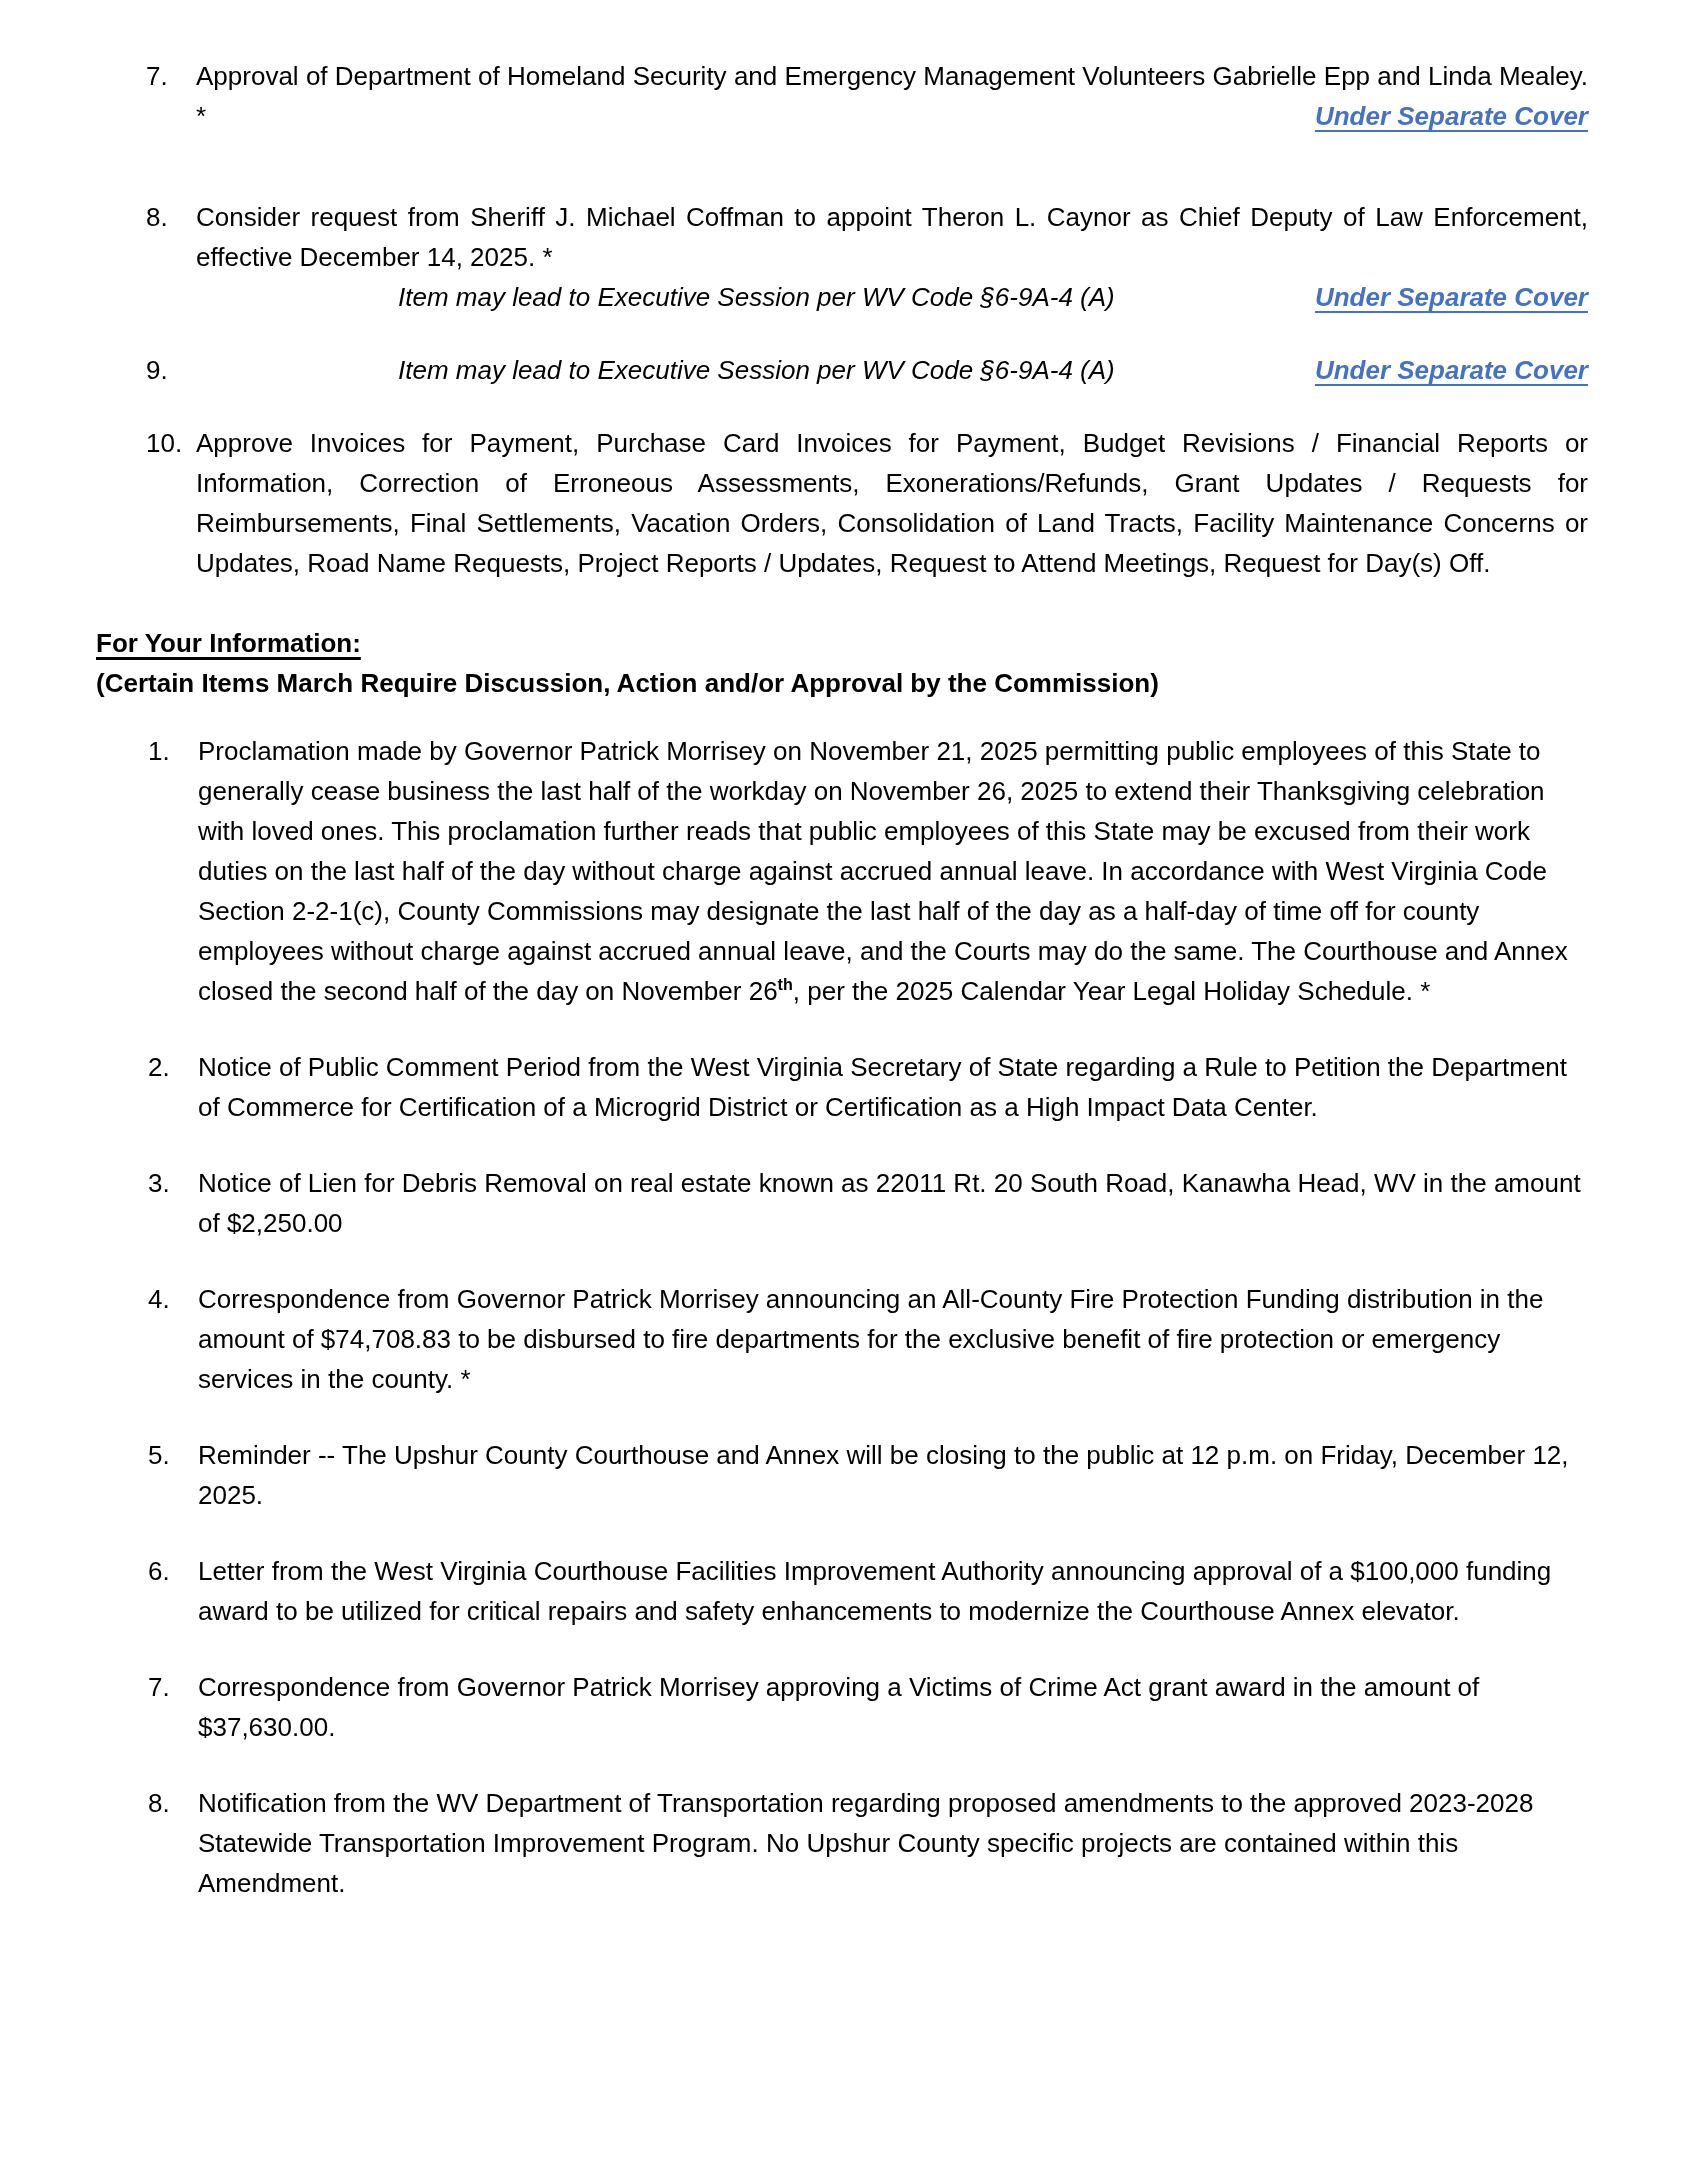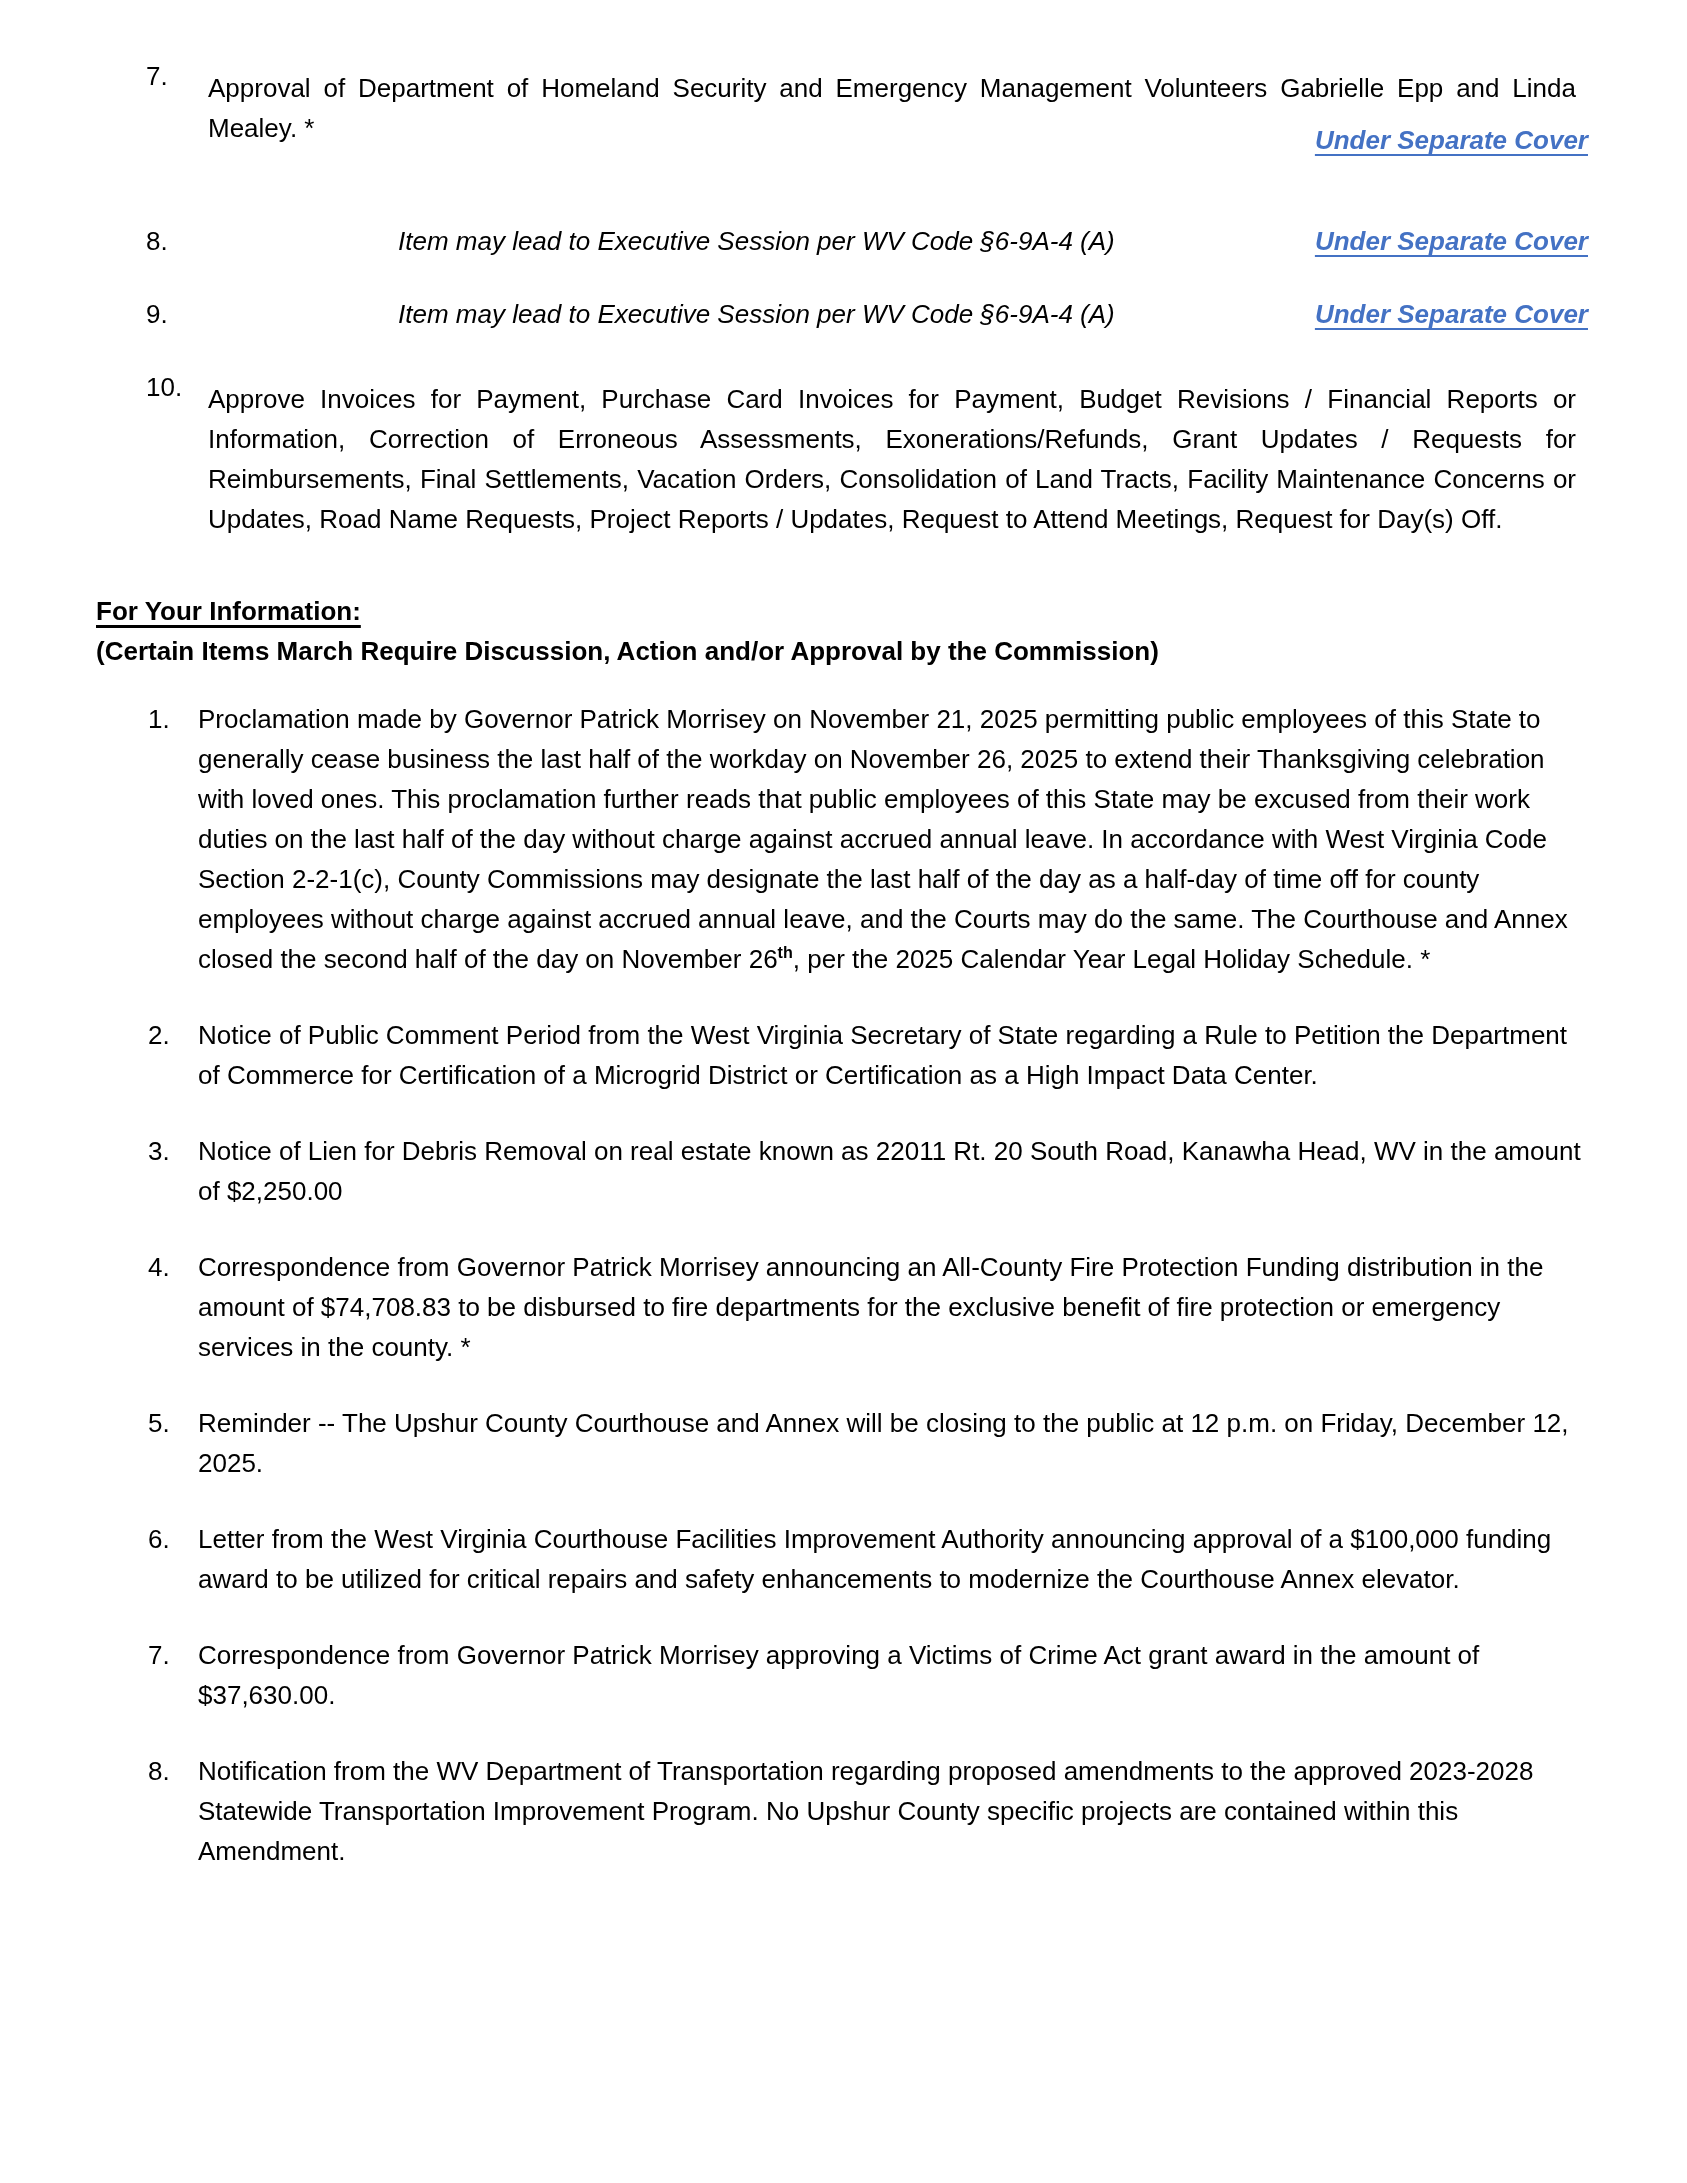--- a/index.html
+++ b/index.html
@@ -15,21 +15,21 @@
   .page { padding: 56px 99px 0 96px; }
 
   
   .item { display: flex; align-items: flex-start; }
   .item .num { flex: 0 0 50px; }
   .item .body { flex: 1 1 auto; position: relative; min-width: 0; }
 
   
   .agenda .item { padding-left: 50px; margin-bottom: 33px; }
   .agenda .item.gap-after { margin-bottom: 61px; }
-  .agenda p { margin: 12px; text-align: justify; }
+  .agenda p { margin: 0; text-align: justify; }
   .subline { display: flex; align-items: baseline; gap: 40px; }
   .subline .note { margin-left: 202px; font-style: italic; }
   .usc-link {
     color: #4472C4;
     font-style: italic;
     font-weight: 600;
     text-decoration: underline;
     text-decoration-thickness: 2px;
     text-underline-offset: 4.6px;
     cursor: pointer;
@@ -63,20 +63,21 @@
       <span class="num">7.</span>
       <div class="body">
         <p>Approval of Department of Homeland Security and Emergency Management Volunteers Gabrielle Epp and Linda Mealey. *</p>
         <a class="usc-link usc-inline">Under Separate Cover</a>
       </div>
     </div>
 
     <div class="item">
       <span class="num">8.</span>
       <div class="body">
+        <p>Consider request from Sheriff J. Michael Coffman to appoint Theron L. Caynor as Chief Deputy of Law Enforcement, effective December 14, 2025. *</p>
         <div class="subline">
           <span class="note">Item may lead to Executive Session per WV Code §6-9A-4 (A)</span>
           <a class="usc-link">Under Separate Cover</a>
         </div>
       </div>
     </div>
 
     <div class="item">
       <span class="num">9.</span>
       <div class="body">

